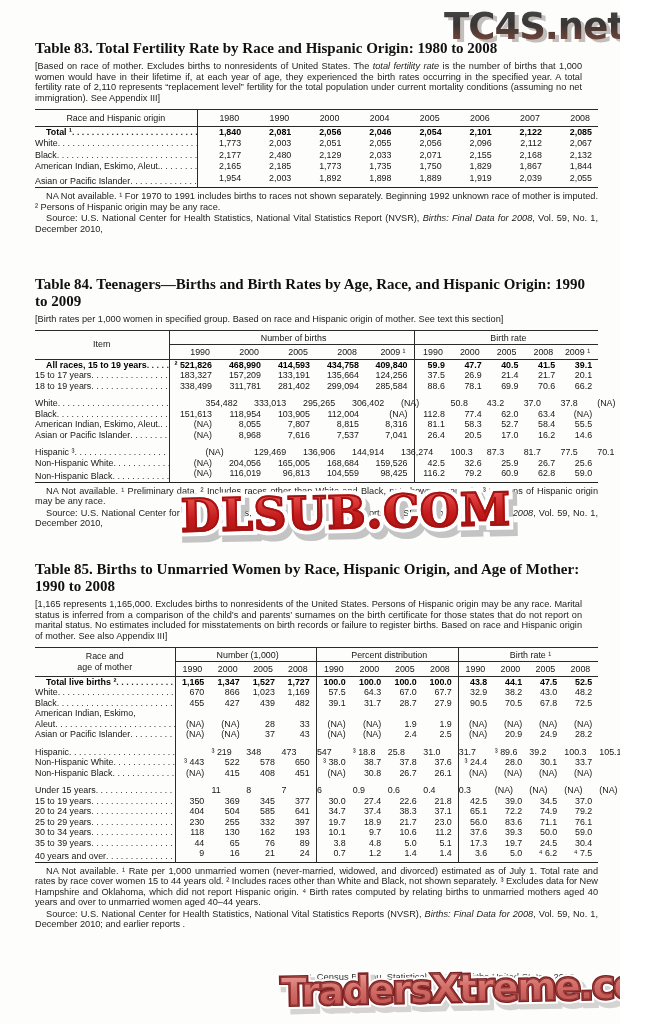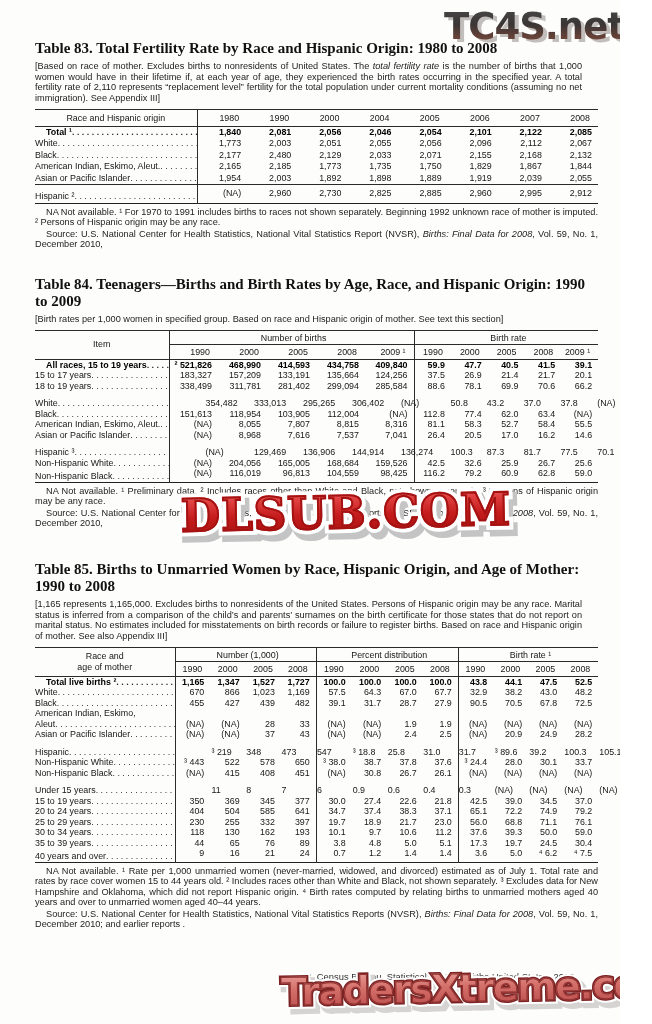--- a/index.html
+++ b/index.html
@@ -171,36 +171,20 @@
             </td>
             <td class="vl">1,954</td>
             <td>2,003</td>
             <td>1,892</td>
             <td>1,898</td>
             <td>1,889</td>
             <td>1,919</td>
             <td>2,039</td>
             <td>2,055</td>
           </tr>
-          <tr class="rule">
-            <td class="stub">
-              <div class="stubflex">
-                <span>Hispanic ²</span>
-                <span class="dots"></span>
-              </div>
-            </td>
-            <td class="vl">(NA)</td>
-            <td>2,960</td>
-            <td>2,730</td>
-            <td>2,825</td>
-            <td>2,885</td>
-            <td>2,960</td>
-            <td>2,995</td>
-            <td>2,912</td>
-          </tr>
         </tbody>
     </table>
     <p class="note">NA Not available. ¹ For 1970 to 1991 includes births to races not shown separately. Beginning 1992 unknown race of mother is imputed. ² Persons of Hispanic origin may be any race.</p>
     <p class="note"><span>Source: U.S. National Center for Health Statistics, National Vital Statistics Report (NVSR), </span><em>Births: Final Data for 2008</em><span>, Vol. 59, No. 1, December 2010,</span></p>
   </section>
 
   <section class="sec" id="sec84">
     <h2 class="title">Table 84. Teenagers—Births and Birth Rates by Age, Race, and Hispanic Origin: 1990 to 2009</h2>
     <p class="bracket">[Birth rates per 1,000 women in specified group. Based on race and Hispanic origin of mother. See text this section]</p>
     <table class="dtable t84">
@@ -687,21 +671,21 @@
             </td>
             <td class="vl">230</td>
             <td>255</td>
             <td>332</td>
             <td>397</td>
             <td class="vl">19.7</td>
             <td>18.9</td>
             <td>21.7</td>
             <td>23.0</td>
             <td class="vl">56.0</td>
-            <td>68.8</td>
+            <td>83.6</td>
             <td>71.1</td>
             <td>76.1</td>
           </tr>
           <tr class="">
             <td class="stub">
               <div class="stubflex">
                 <span>30 to 34 years</span>
                 <span class="dots"></span>
               </div>
             </td>

